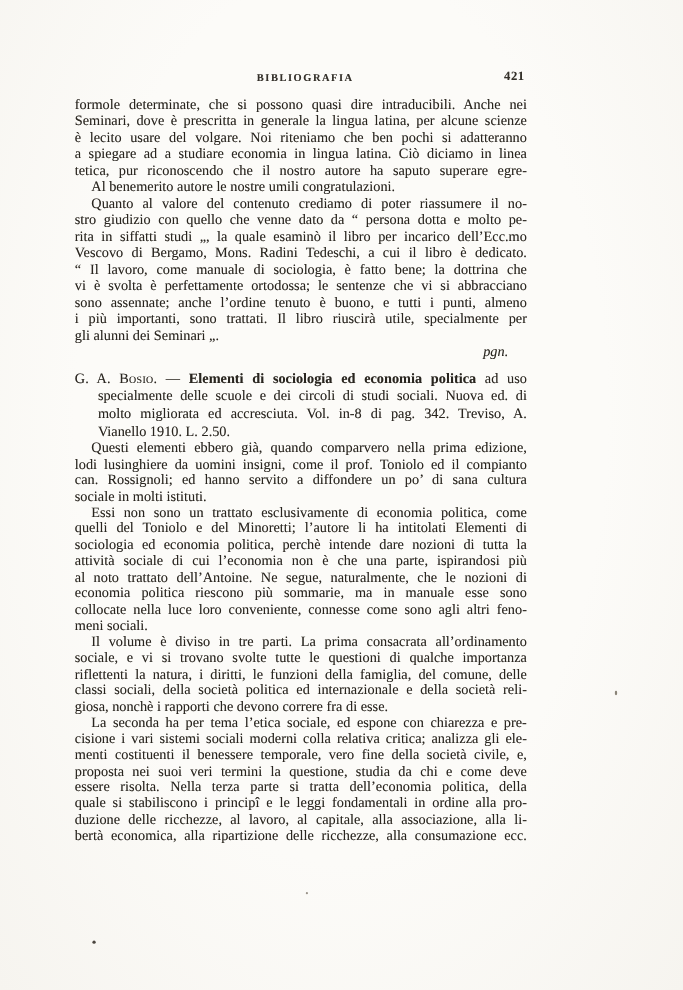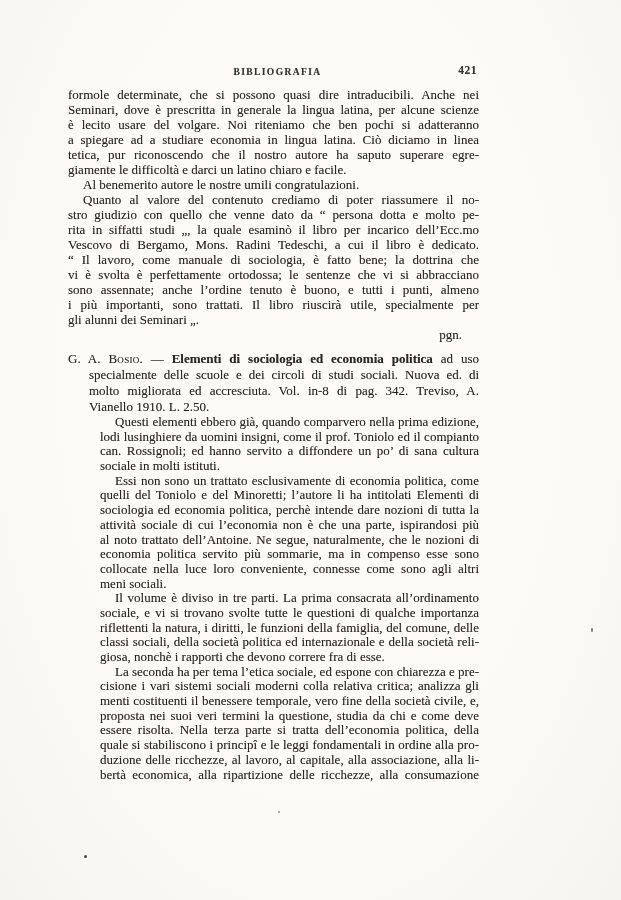--- a/index.html
+++ b/index.html
@@ -29,23 +29,23 @@
     font-size:13px;line-height:15px;
     color:#29251f;text-align:justify;
   }
   .textcol,.header{text-shadow:0 0 0.6px rgba(41,37,31,0.35);}
   .ln{height:15px;overflow:hidden;text-align:justify;text-align-last:justify;}
   .ln.nj{text-align-last:left;}
   .ind .ln:first-child{text-indent:15px;}
   .entry{margin-top:9px;line-height:16px;}
   .entry .ln{height:16px;}
   .entry .ln + .ln{padding-left:21px;}
-  .s2{line-height:14.7px;margin-left:32px;}
+  .s2{line-height:14.7px;}
   .s2 .ln{height:14.7px;}
-  .sig .ln{text-align-last:right;padding-right:17px;}
+  .sig .ln{text-align-last:right;padding-right:17px;font-style:italic;}
   .i{}
   .b{font-weight:700;}
   .sc{font-variant:small-caps;letter-spacing:0.3px;}
   .speck{position:absolute;border-radius:50%;}
   .speck.s1{left:84px;top:855px;width:3px;height:3px;background:#4a453e;}
   .speck.s2{left:559px;top:628px;width:2px;height:4px;background:#8a8478;border-radius:1px;}
   .speck.s3{left:278px;top:811px;width:2px;height:2px;background:#9a938a;}
 </style>
 </head>
 <body>
@@ -56,21 +56,20 @@
     <span class="pagenum">421</span>
   </div>
 
   <div class="textcol">
       <div class="">
         <div class="ln"><span>formole determinate, che si possono quasi dire intraducibili. Anche nei</span></div>
         <div class="ln"><span>Seminari, dove è prescritta in generale la lingua latina, per alcune scienze</span></div>
         <div class="ln"><span>è lecito usare del volgare. Noi riteniamo che ben pochi si adatteranno</span></div>
         <div class="ln"><span>a spiegare ad a studiare economia in lingua latina. Ciò diciamo in linea</span></div>
         <div class="ln"><span>tetica, pur riconoscendo che il nostro autore ha saputo superare egre-</span></div>
-        <div class="ln nj"><span>giamente le difficoltà e darci un latino chiaro e facile.</span></div>
       </div>
       <div class="ind ">
         <div class="ln nj"><span>Al benemerito autore le nostre umili congratulazioni.</span></div>
       </div>
       <div class="ind ">
         <div class="ln"><span>Quanto al valore del contenuto crediamo di poter riassumere il no-</span></div>
         <div class="ln"><span>stro giudizio con quello che venne dato da “ persona dotta e molto pe-</span></div>
         <div class="ln"><span>rita in siffatti studi „, la quale esaminò il libro per incarico dell’Ecc.mo</span></div>
         <div class="ln"><span>Vescovo di Bergamo, Mons. Radini Tedeschi, a cui il libro è dedicato.</span></div>
         <div class="ln"><span>“ Il lavoro, come manuale di sociologia, è fatto bene; la dottrina che</span></div>
@@ -93,21 +92,21 @@
         <div class="ln"><span>lodi lusinghiere da uomini insigni, come il prof. Toniolo ed il compianto</span></div>
         <div class="ln"><span>can. Rossignoli; ed hanno servito a diffondere un po’ di sana cultura</span></div>
         <div class="ln nj"><span>sociale in molti istituti.</span></div>
       </div>
       <div class="ind s2">
         <div class="ln"><span>Essi non sono un trattato esclusivamente di economia politica, come</span></div>
         <div class="ln"><span>quelli del Toniolo e del Minoretti; l’autore li ha intitolati </span><span class="i">Elementi di</span></div>
         <div class="ln"><span class="i">sociologia ed economia politica,</span><span> perchè intende dare nozioni di tutta la</span></div>
         <div class="ln"><span>attività sociale di cui l’economia non è che una parte, ispirandosi più</span></div>
         <div class="ln"><span>al noto trattato dell’Antoine. Ne segue, naturalmente, che le nozioni di</span></div>
-        <div class="ln"><span>economia politica servito più sommarie, ma in compenso esse sono</span></div>
+        <div class="ln"><span>economia politica riescono più sommarie, ma in manuale esse sono</span></div>
         <div class="ln"><span>collocate nella luce loro conveniente, connesse come sono agli altri feno-</span></div>
         <div class="ln nj"><span>meni sociali.</span></div>
       </div>
       <div class="ind s2">
         <div class="ln"><span>Il volume è diviso in tre parti. La prima consacrata all’</span><span class="i">ordinamento</span></div>
         <div class="ln"><span class="i">sociale,</span><span> e vi si trovano svolte tutte le questioni di qualche importanza</span></div>
         <div class="ln"><span>riflettenti la natura, i diritti, le funzioni della famiglia, del comune, delle</span></div>
         <div class="ln"><span>classi sociali, della società politica ed internazionale e della società reli-</span></div>
         <div class="ln nj"><span>giosa, nonchè i rapporti che devono correre fra di esse.</span></div>
       </div>

